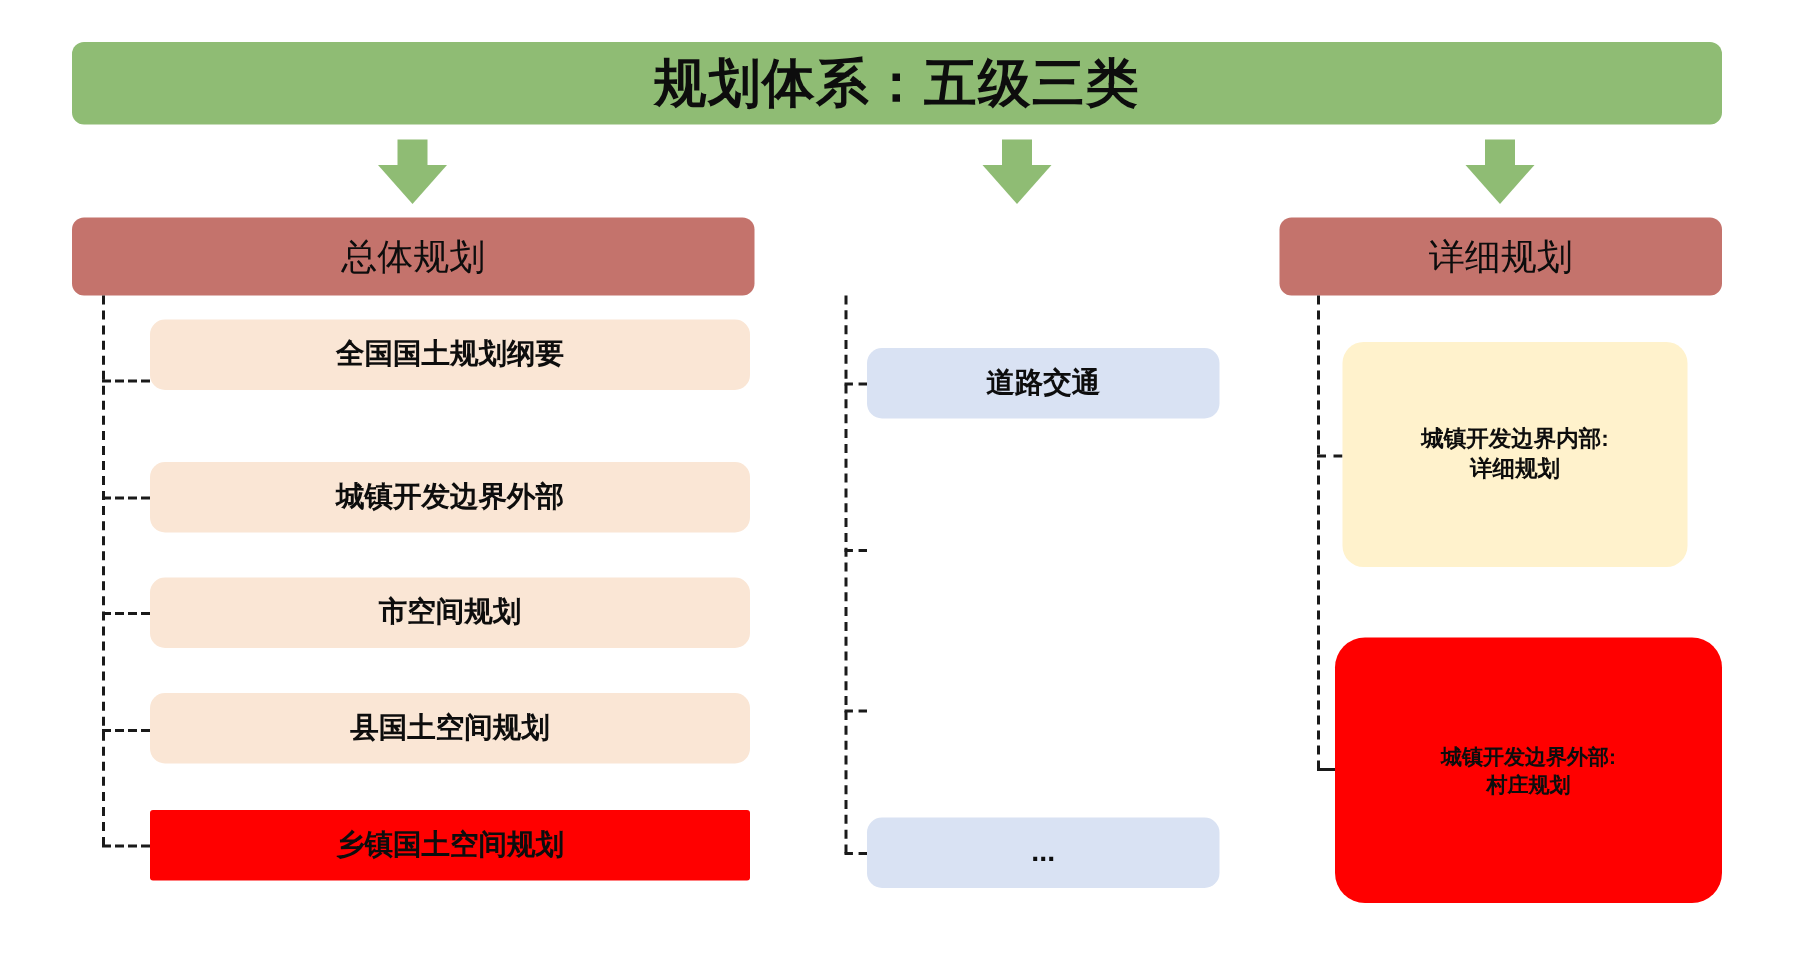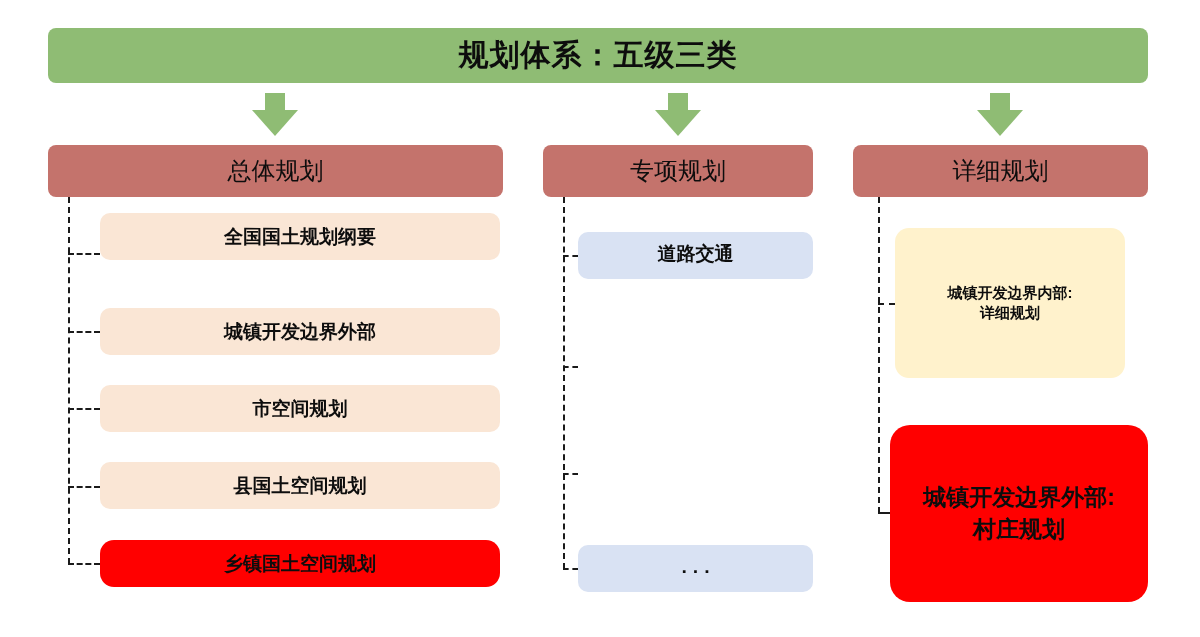--- a/index.html
+++ b/index.html
@@ -16,45 +16,45 @@
     width:1200px;height:637px;
     font-family:"Liberation Sans","DejaVu Sans",sans-serif;
     color:var(--ink);
   }
   .canvas{position:relative;width:1200px;height:637px;background:#ffffff;overflow:hidden;}
 
   .title-banner{
     position:absolute;left:48px;top:28px;width:1100px;height:55px;
     background:var(--green);border-radius:8px;
     display:flex;align-items:center;justify-content:center;
-    font-size:30px;font-weight:bold;letter-spacing:1px;
+    font-size:35px;font-weight:bold;letter-spacing:1px;
   }
 
   .arrow{position:absolute;top:93px;width:46px;display:flex;flex-direction:column;align-items:center;}
   .arrow .stem{width:20px;height:17px;background:var(--green);}
   .arrow .head{width:0;height:0;border-left:23px solid transparent;border-right:23px solid transparent;border-top:26px solid var(--green);}
 
   .col-header{
     position:absolute;top:145px;height:52px;
     background:var(--salmon);border-radius:8px;
     display:flex;align-items:center;justify-content:center;
     font-size:24px;font-weight:normal;
   }
 
   .node{
     position:absolute;
     display:flex;align-items:center;justify-content:center;
     font-size:19px;font-weight:bold;text-align:center;
     border-radius:10px;line-height:1.35;white-space:pre-line;
   }
   .peach{background:var(--peach);}
-  .blue{background:var(--blue);font-family:Liberation Mono, monospace;}
+  .blue{background:var(--blue);}
   .yellow{background:var(--yellow);border-radius:14px;}
-  .rednode{background:var(--red);border-radius:14px;}
-  .bigred{background:var(--red);border-radius:20px;font-size:23px;}
+  .rednode{background:var(--red);border-radius:2px;}
+  .bigred{background:var(--red);border-radius:20px;font-size:14px;}
   .bigyellow{font-size:15px;}
 
   .vline{position:absolute;width:0;border-left:2px dashed #1a1a1a;}
   .hline{position:absolute;height:0;border-top:2px dashed #1a1a1a;}
 </style>
 </head>
 <body>
 
 <div class="canvas">
 
@@ -67,21 +67,20 @@
   <div class="arrow" style="left:655px">
     <div class="stem"></div>
     <div class="head"></div>
   </div>
   <div class="arrow" style="left:977px">
     <div class="stem"></div>
     <div class="head"></div>
   </div>
 
   <div class="col-header" style="left:48px;width:455px">总体规划</div>
-  <div class="col-header" style="left:543px;width:270px">专项规划</div>
   <div class="col-header" style="left:853px;width:295px">详细规划</div>
 
   <div class="vline" style="left:68px;top:197px;height:367px"></div>
   <div class="hline" style="left:68px;top:253px;width:32px"></div>
   <div class="hline" style="left:68px;top:331px;width:32px"></div>
   <div class="hline" style="left:68px;top:408px;width:32px"></div>
   <div class="hline" style="left:68px;top:486px;width:32px"></div>
   <div class="hline" style="left:68px;top:563px;width:32px"></div>
 
   <div class="node peach" style="left:100px;top:213px;width:400px;height:47px">全国国土规划纲要</div>

